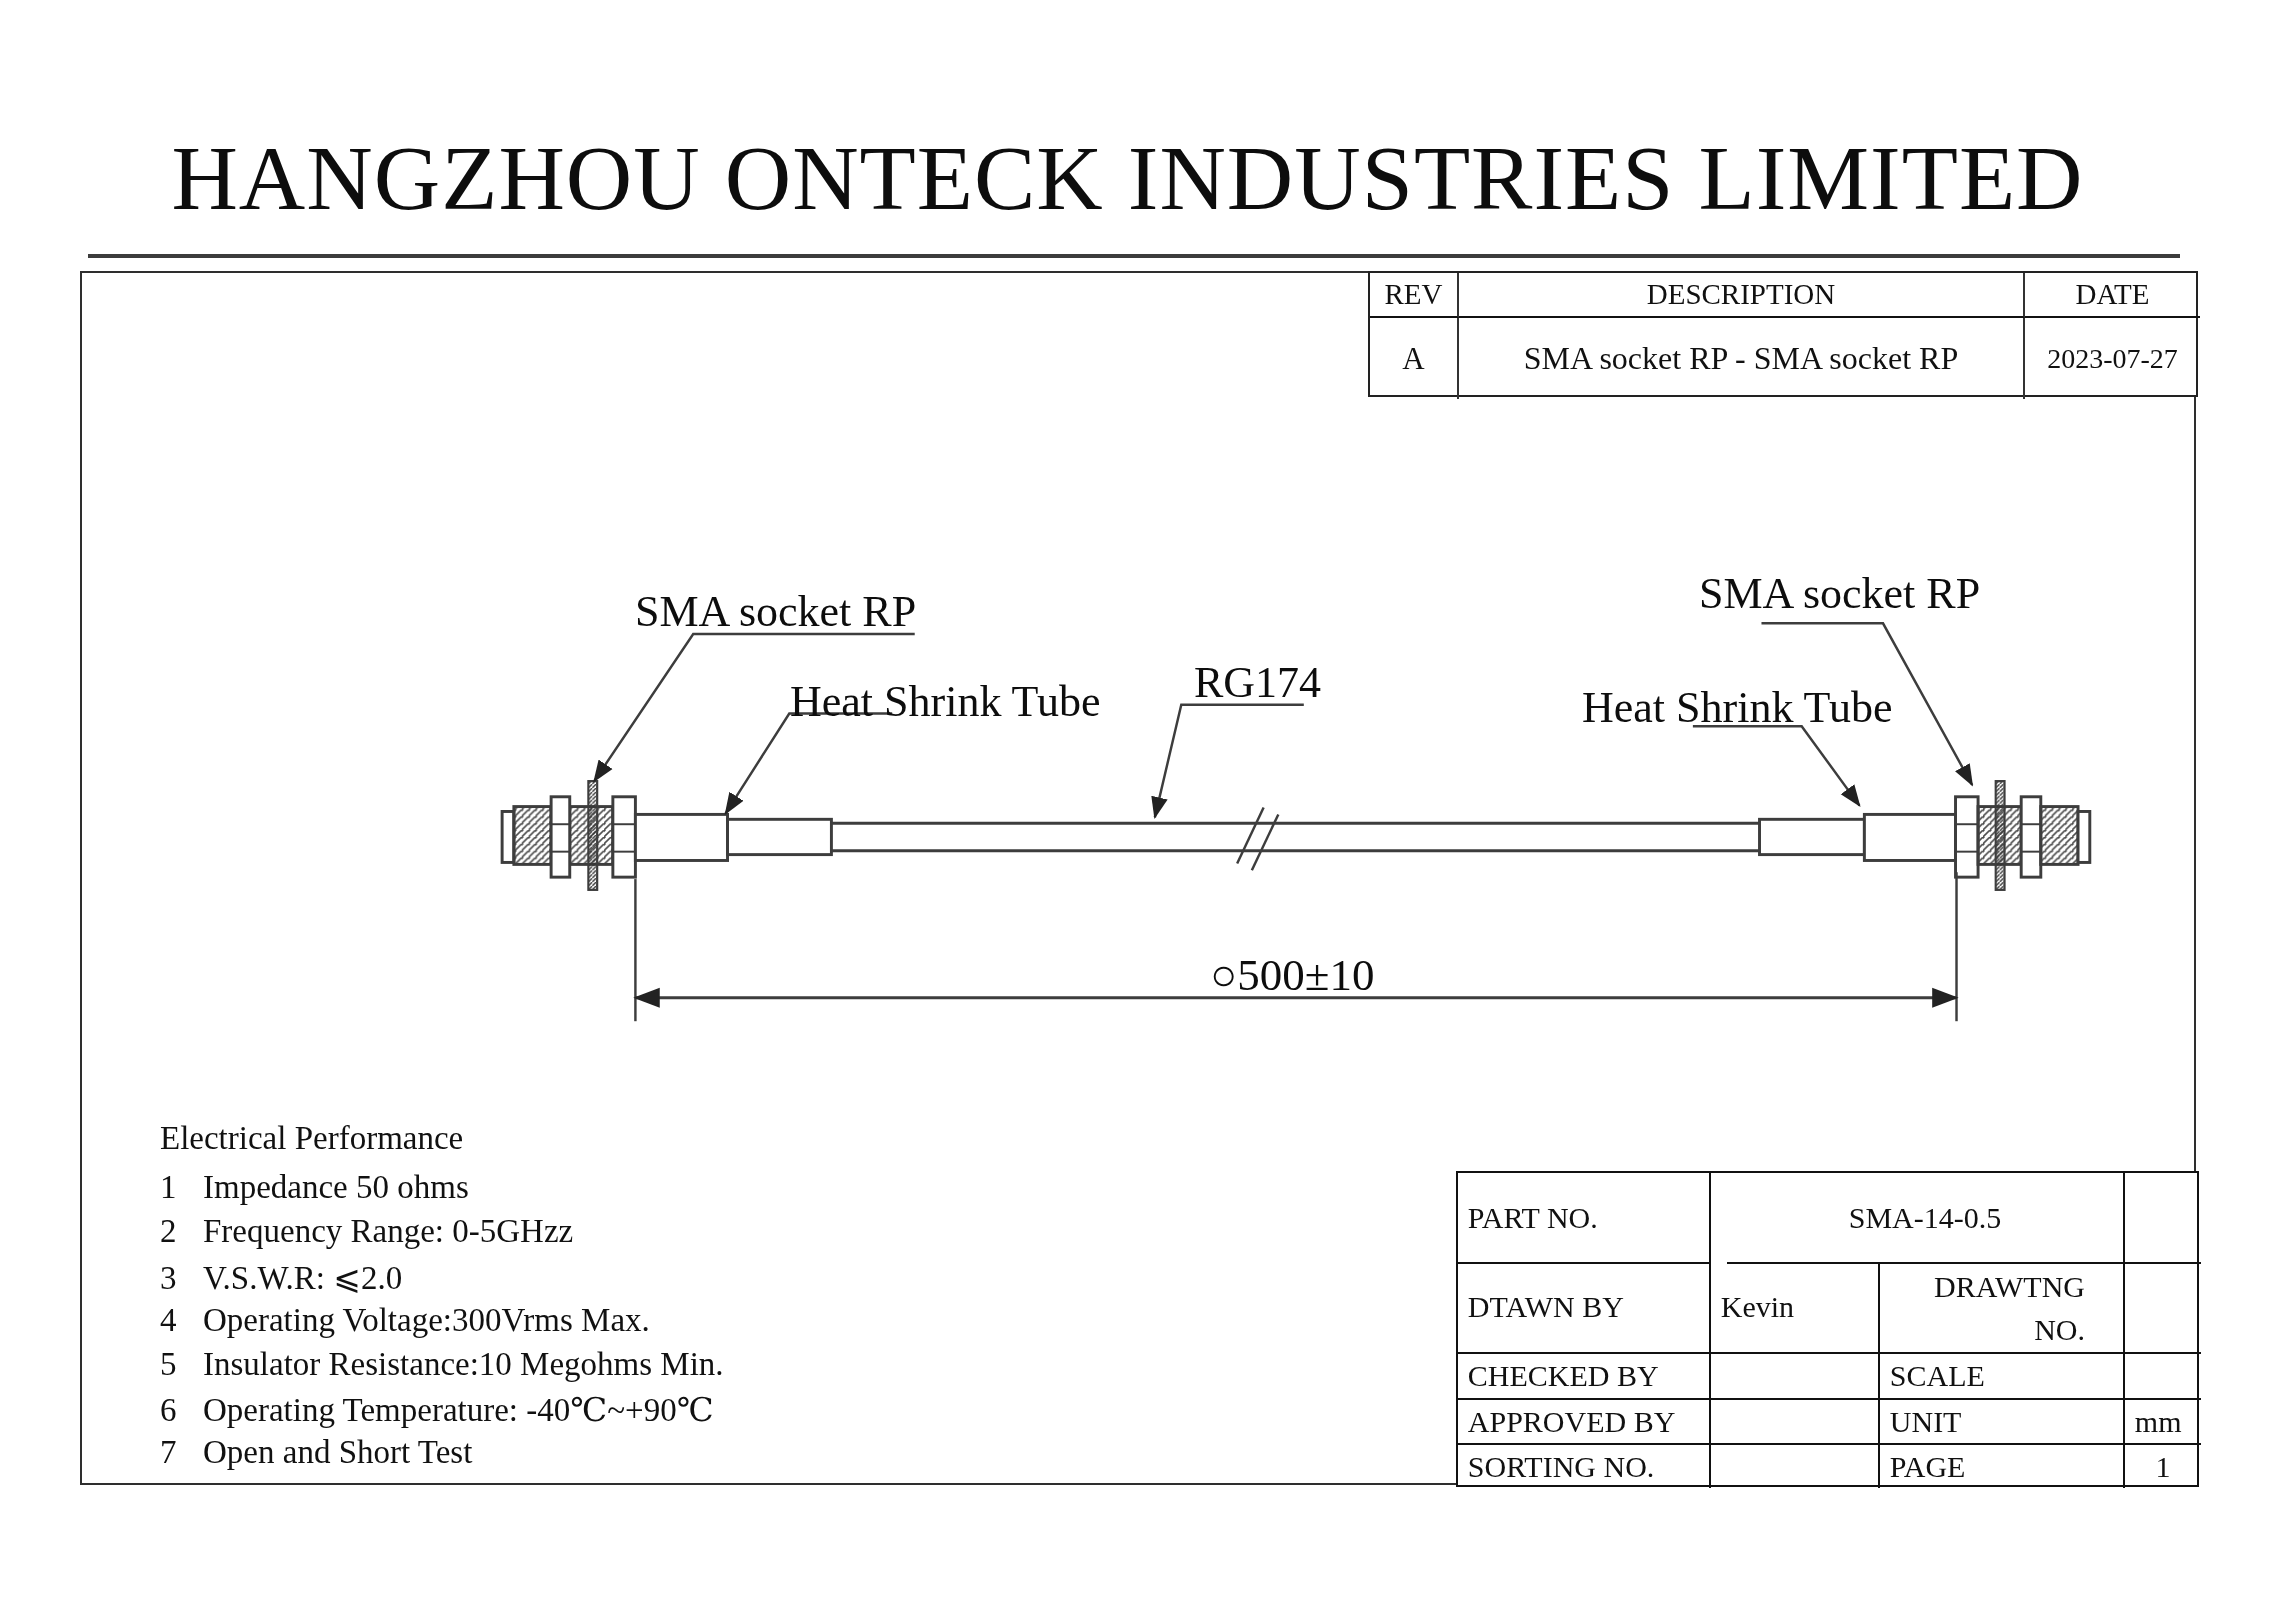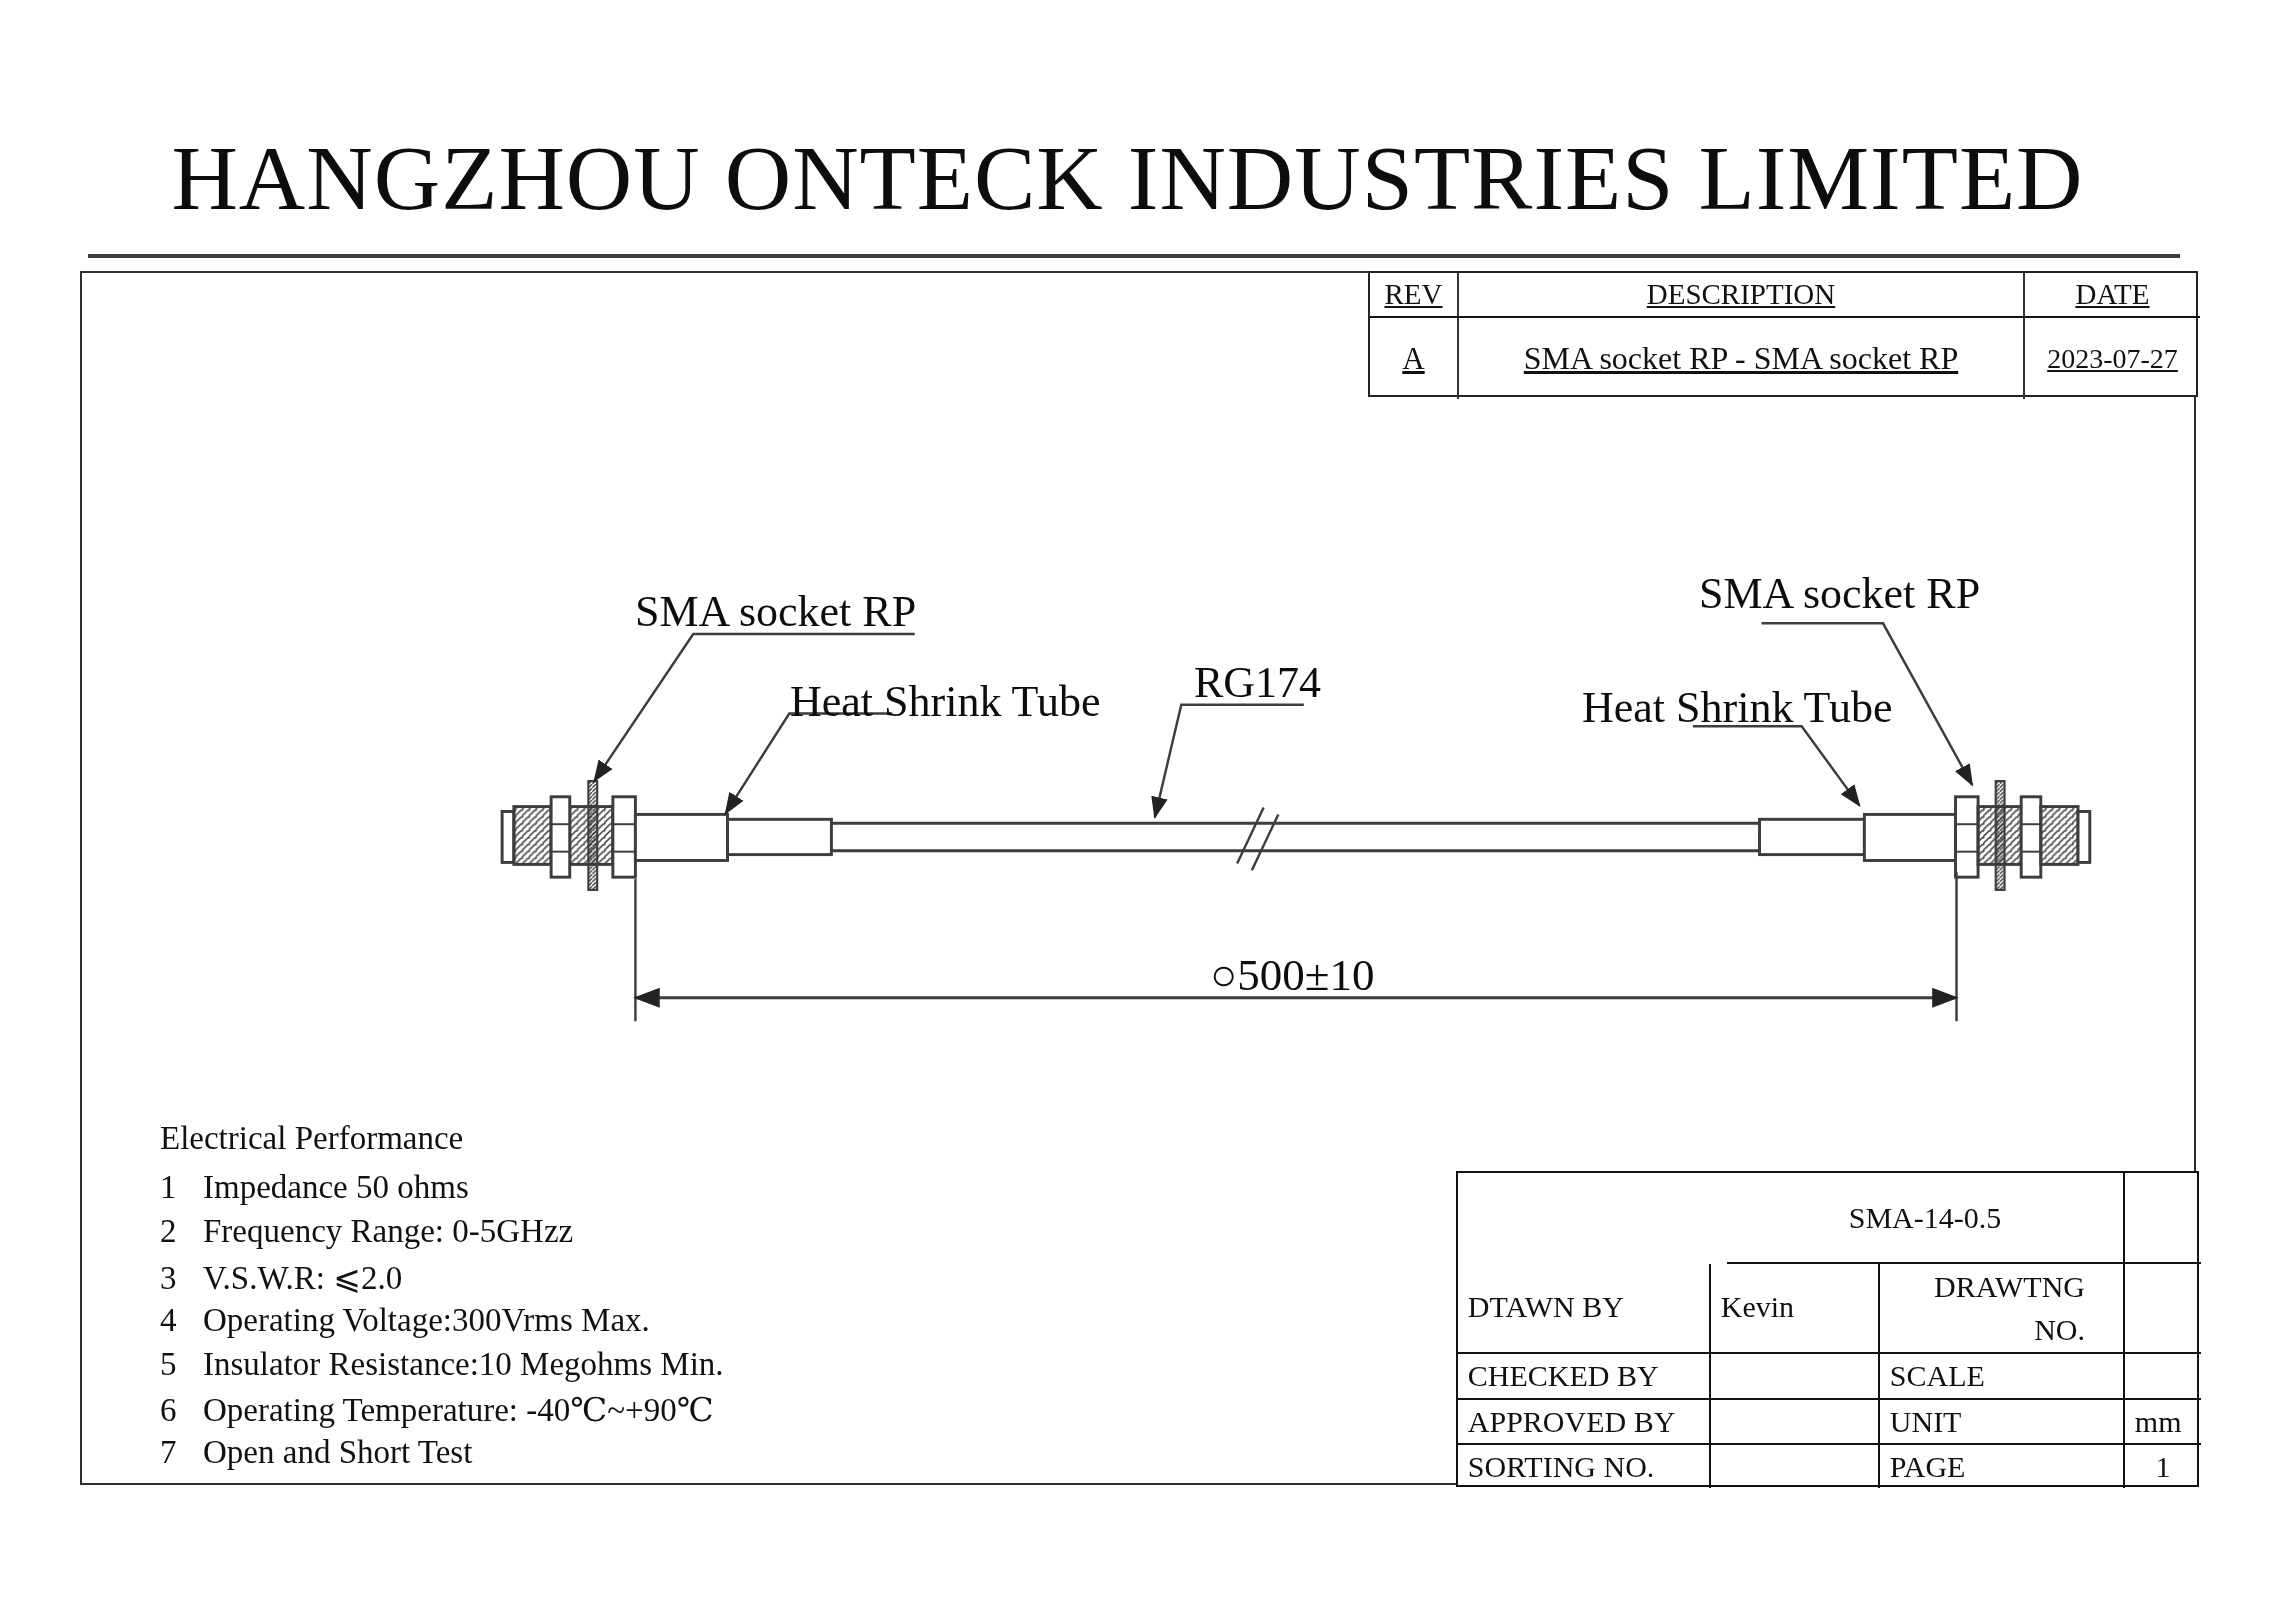--- a/index.html
+++ b/index.html
@@ -17,21 +17,21 @@
   
   .frame{left:80px;top:271px;width:2112px;height:1210px;border:2.9px solid #2e2e2e;background:transparent;}
   
   .rev-table{
     left:1368px;top:271px;width:830px;height:126px;display:grid;
     grid-template-columns:89px 566px 175px;grid-template-rows:45px 81px;
     border:2.9px solid #222;box-sizing:border-box;background:#fff;
   }
   .rev-table .cell{
     display:flex;align-items:center;justify-content:center;
-    border-right:2px solid #333;box-sizing:border-box;font-size:29px;text-decoration:underline;
+    border-right:2px solid #333;box-sizing:border-box;font-size:29px;
   }
   .rev-table .cell.last{border-right:none;}
   .rev-table .hdr{border-bottom:2.9px solid #111;}
   .rev-table .desc-val{font-size:32px;}
   .rev-table .date-val{font-size:28px;}
   .rev-table .rev-val{font-size:31px;}
   
   .dwg-label{font-size:44px;white-space:nowrap;color:#0d0d0d;}
   .dim-label{font-size:45px;white-space:nowrap;color:#0d0d0d;}
   
@@ -156,20 +156,21 @@
 <div class="abs ep-item" style="top:1169px;"><span class="num">1</span><span>Impedance 50 ohms</span></div>
 <div class="abs ep-item" style="top:1213px;"><span class="num">2</span><span>Frequency Range: 0-5GHzz</span></div>
 <div class="abs ep-item" style="top:1258px;"><span class="num">3</span><span>V.S.W.R: ⩽2.0</span></div>
 <div class="abs ep-item" style="top:1302px;"><span class="num">4</span><span>Operating Voltage:300Vrms Max.</span></div>
 <div class="abs ep-item" style="top:1346px;"><span class="num">5</span><span>Insulator Resistance:10 Megohms Min.</span></div>
 <div class="abs ep-item" style="top:1390px;"><span class="num">6</span><span>Operating Temperature: -40℃~+90℃</span></div>
 <div class="abs ep-item" style="top:1434px;"><span class="num">7</span><span>Open and Short Test</span></div>
 
 <div class="abs tb-table">
 
+  <div class="cell">PART NO.</div>
   <div class="cell span2 ctr">SMA-14-0.5</div>
   <div class="cell nor"></div>
 
   <div class="cell top">DTAWN BY</div>
   <div class="cell top">Kevin</div>
   <div class="cell ctr">
       <div class="dwgno">DRAWTNG NO.</div>
     </div>
   <div class="cell nor"></div>
 

